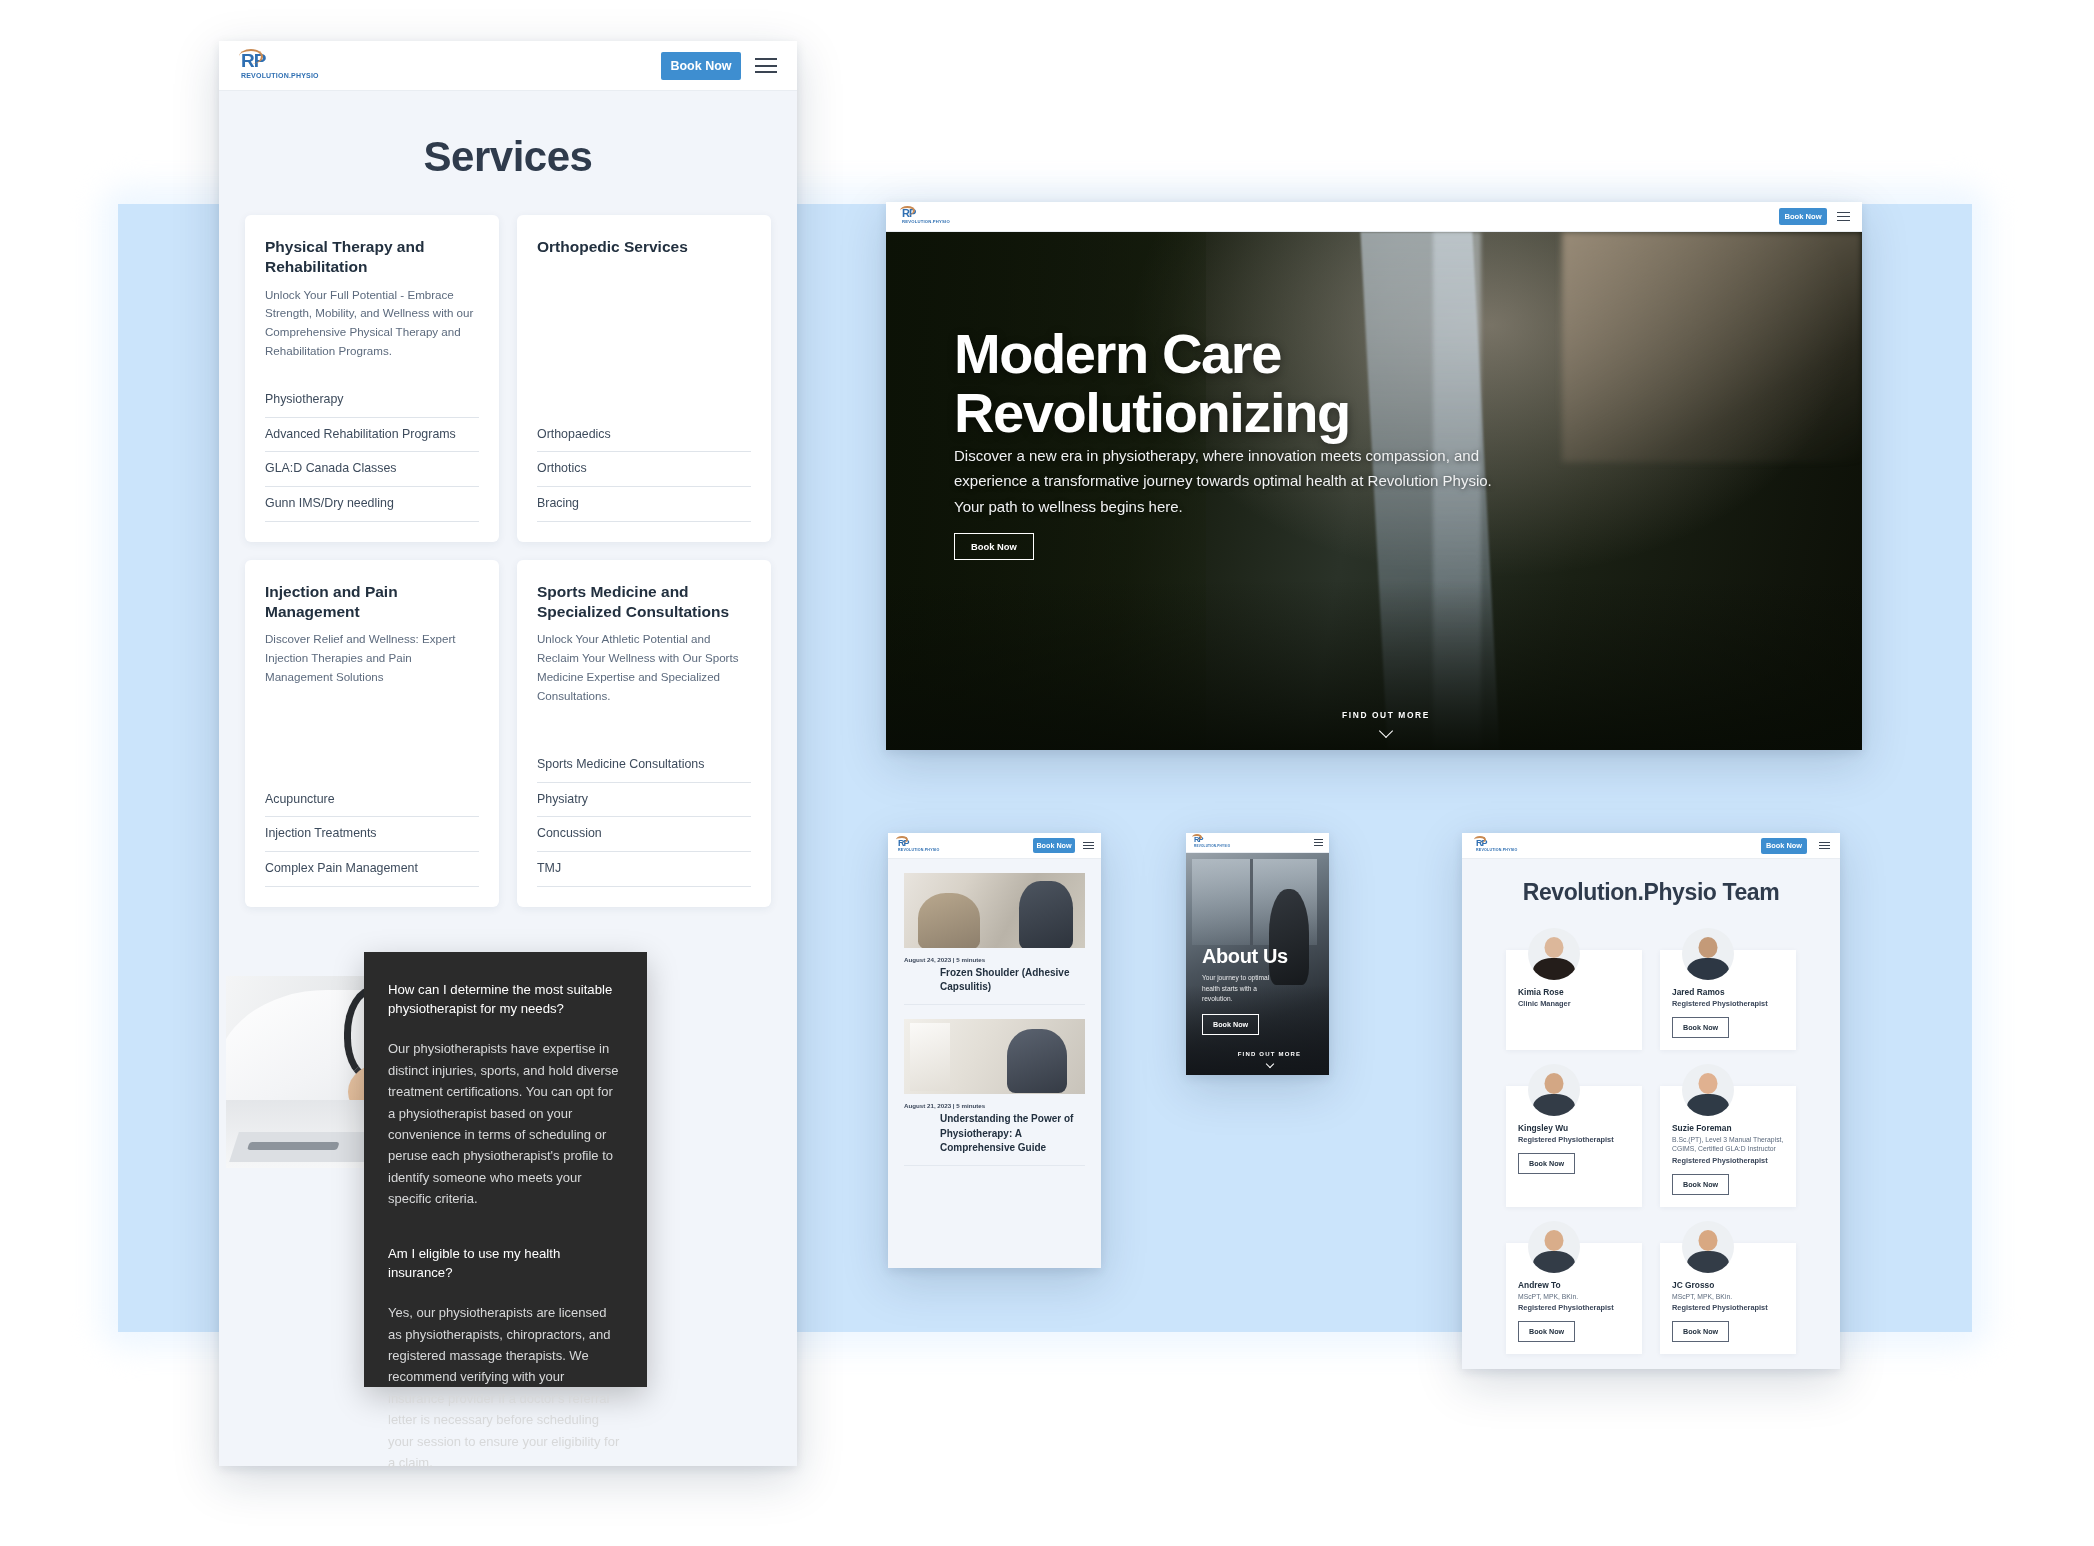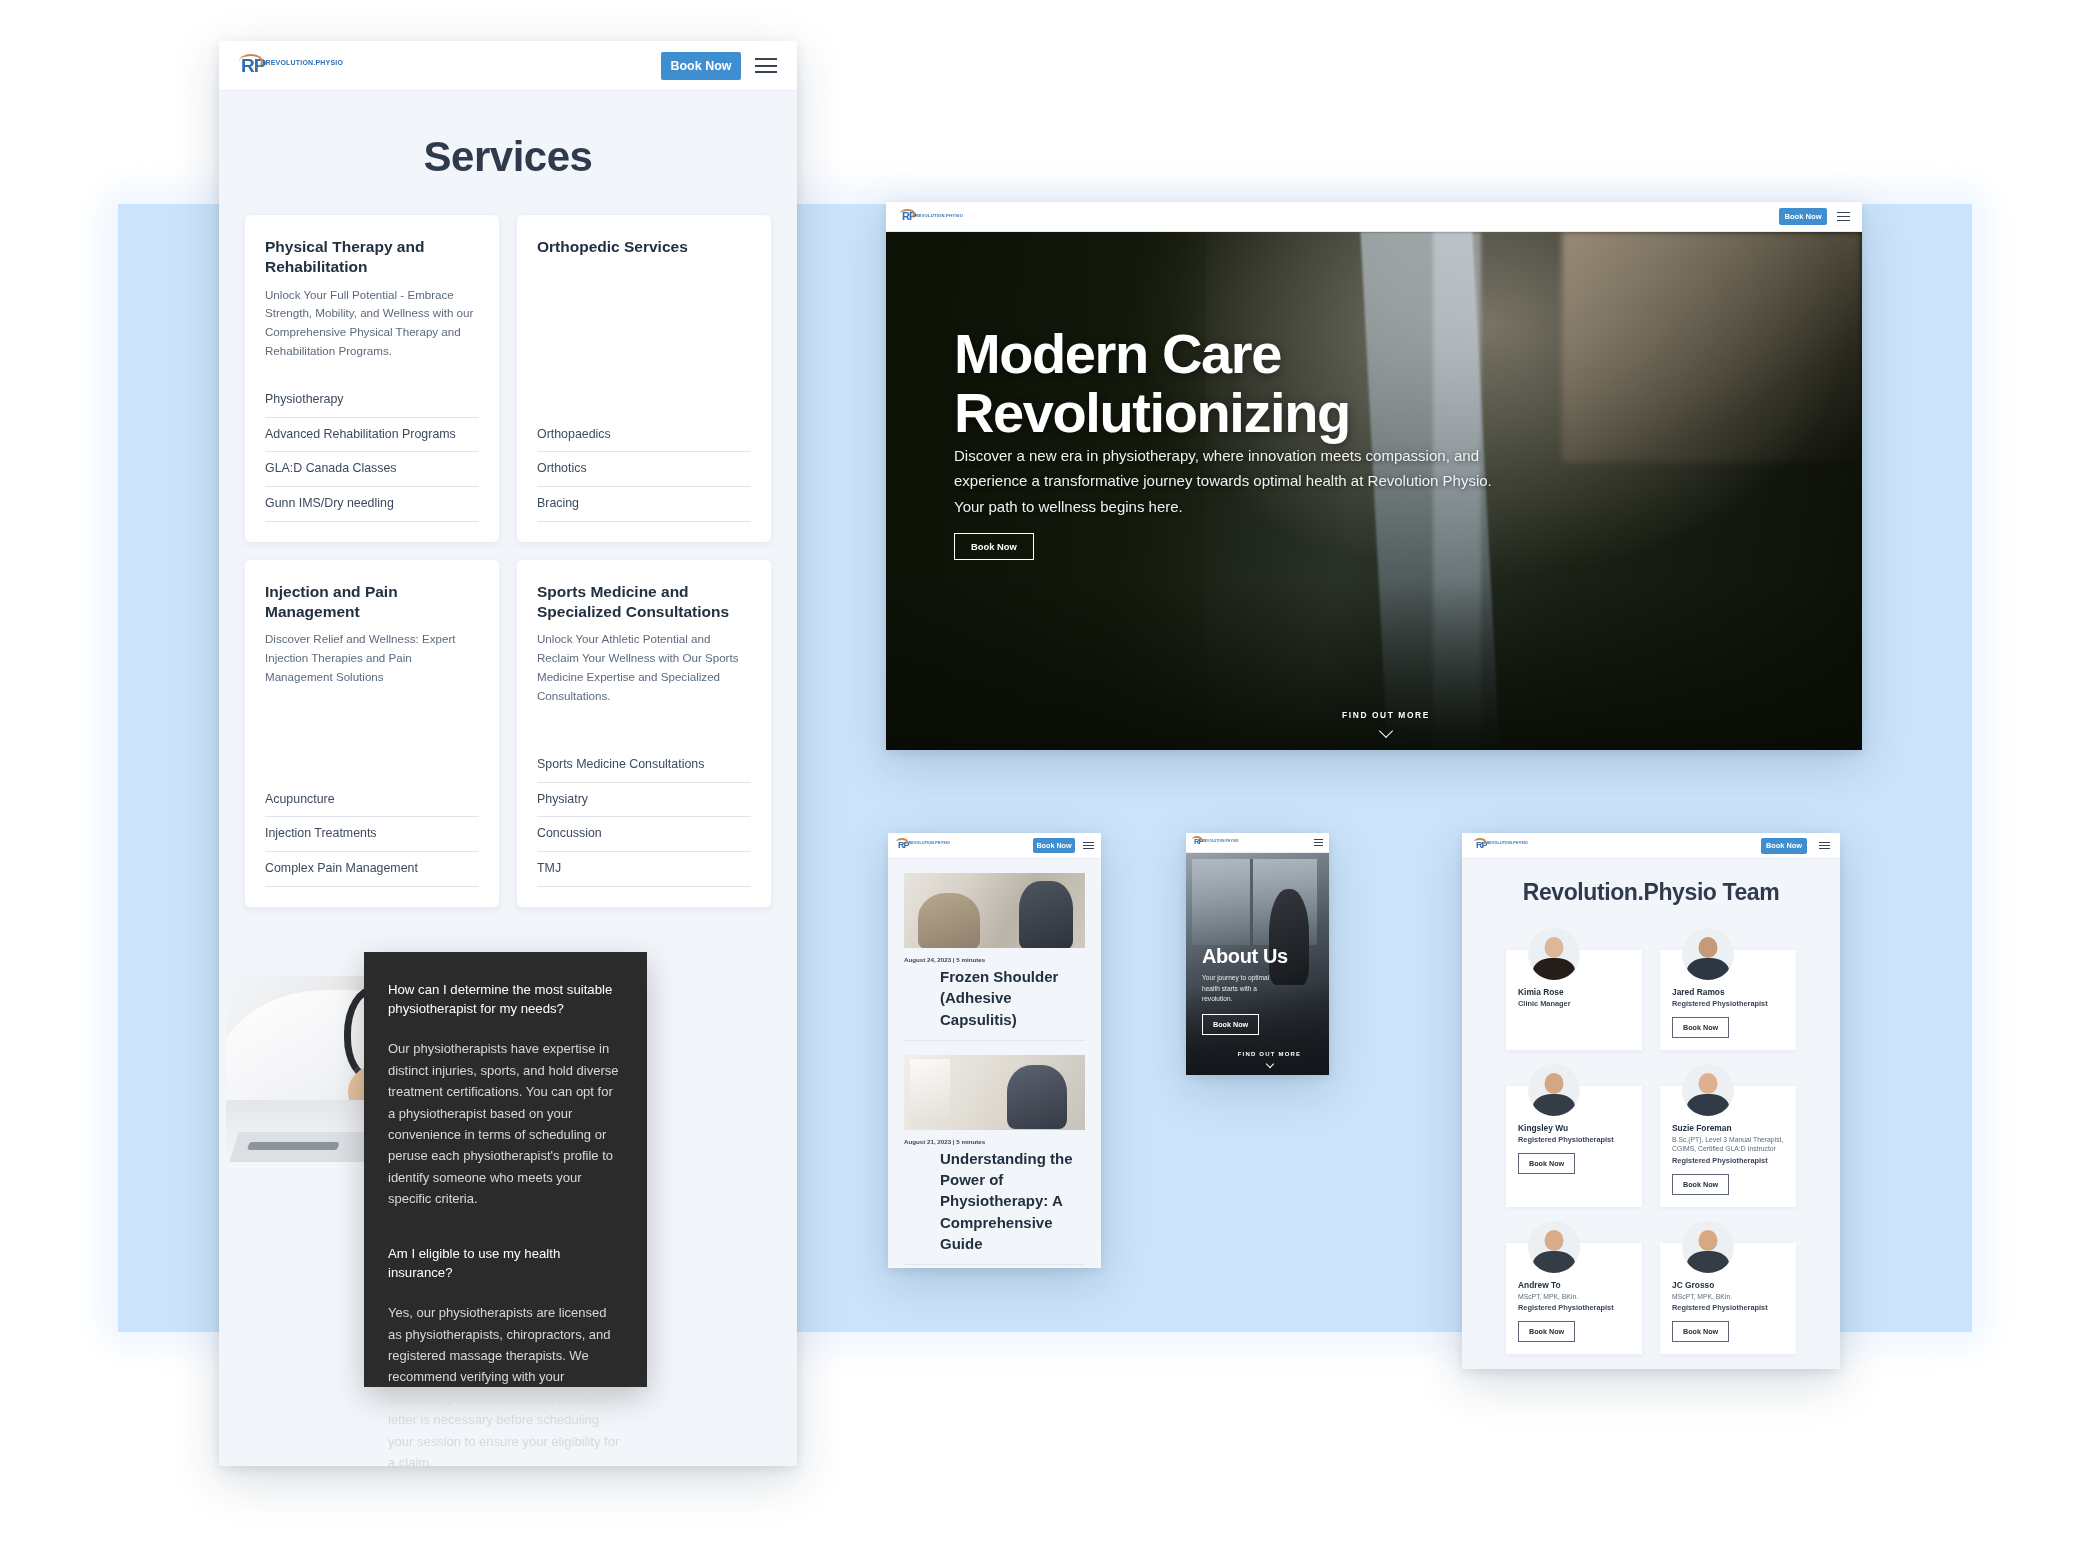--- a/index.html
+++ b/index.html
@@ -36,21 +36,21 @@
   }
   .topbar {
     background: #ffffff;
     display: flex;
     align-items: center;
     justify-content: space-between;
     border-bottom: 1px solid #e9edf2;
     position: relative;
     z-index: 3;
   }
-  .logo { display: flex; flex-direction: row; align-items: flex-start; }
+  .logo { display: flex; flex-direction: column; align-items: flex-start; }
   .logo-mark {
     font-weight: bold;
     color: #2f6fb2;
     letter-spacing: -1px;
     line-height: .9;
     position: relative;
   }
   .logo-mark .swoosh {
     position: absolute; left: -2px; top: -3px;
     border: solid #c98a52;
@@ -299,21 +299,21 @@
   .bt2:after {
     content:''; position:absolute; right:18px; top:10px; width:60px; height:64px;
     background: linear-gradient(160deg,#5b6370,#353b45);
     border-radius: 42% 42% 14% 14%;
   }
   .bt2:before {
     content:''; position:absolute; left:6px; top:4px; width:40px; height:68px;
     background: linear-gradient(160deg,#fbfaf8,#e2ded6);
   }
   .blog-meta { font-size: 6.2px; font-weight: bold; color: #3b475a; margin-top: 8px; }
-  .blog-title { font-size: 15px; font-weight: bold; color: #22303f; line-height: 1.42; margin-top: 3px; padding-left: 36px; }
+  .blog-title { font-size: 10px; font-weight: bold; color: #22303f; line-height: 1.42; margin-top: 3px; padding-left: 36px; }
 
   
   #about-frame { left: 1186px; top: 833px; width: 143px; height: 242px; }
   #about-frame .topbar { height: 20px; padding: 0 6px 0 8px; }
   #about-frame .logo-mark { font-size: 7.5px; }
   #about-frame .logo-mark .swoosh { width: 10px; height: 6px; }
   #about-frame .logo-word { font-size: 3.1px; }
   #about-frame .burger { width: 9px; height: 6.5px; }
   #about-frame .burger span { height: 1.2px; }
   #about-media {

